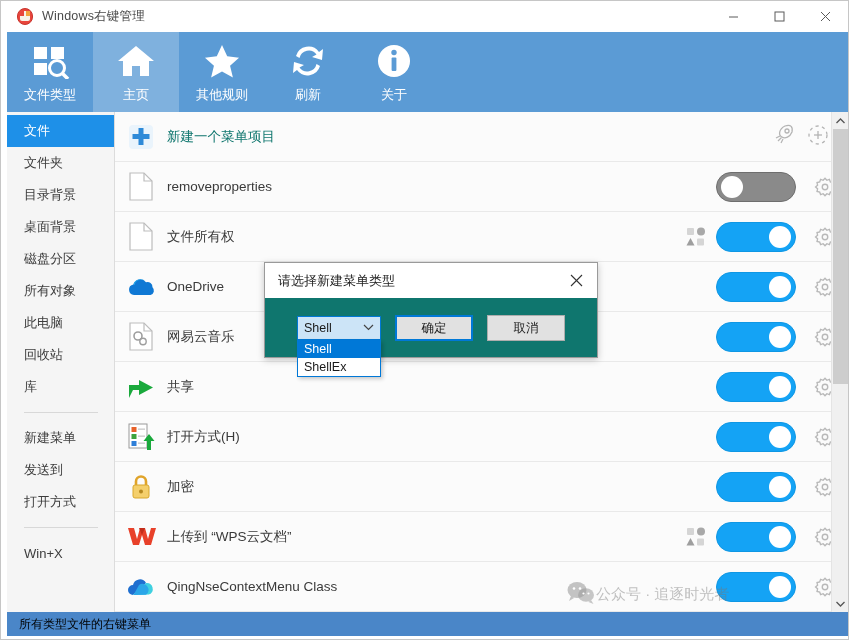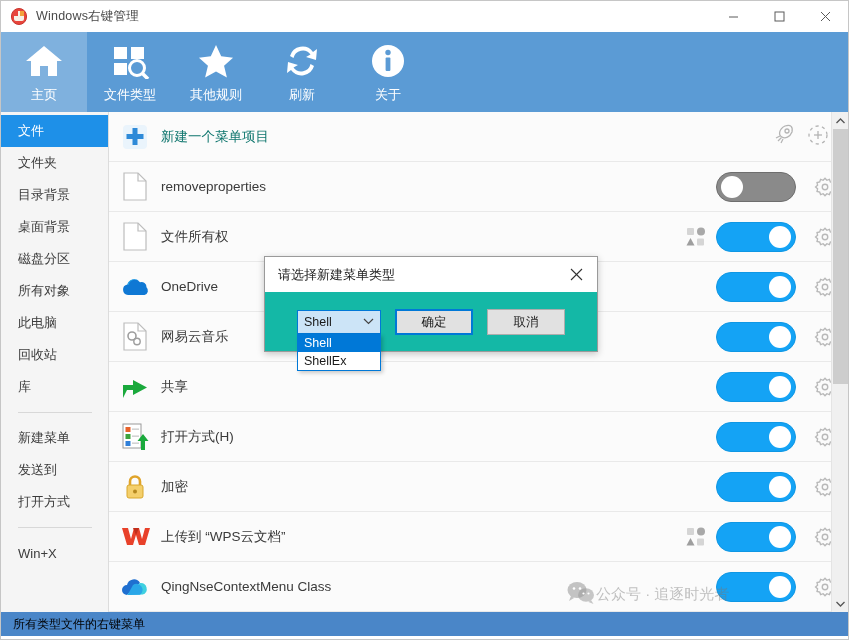--- a/index.html
+++ b/index.html
@@ -8,20 +8,21 @@
     font-family: "Liberation Sans", "DejaVu Sans", sans-serif;
     overflow: hidden;
     background: #ffffff;
   }
   #app {
     position: relative;
     width: 849px; height: 640px;
     border: 1px solid #c6c6c6;
     background: #ffffff;
     overflow: hidden;
+    padding-left: 6px;
   }
 
   
   .titlebar {
     height: 31px;
     display: flex; align-items: center;
     background: #ffffff;
     position: relative;
     flex: 0 0 auto;
   }
@@ -207,23 +208,23 @@
     display: flex; align-items: center; gap: 0;
     color: rgba(120,120,120,0.45);
     font-size: 15px;
     pointer-events: none;
     white-space: nowrap;
   }
 
   
   .dialog {
     position: absolute;
-    left: 263px; top: 255px;
+    left: 263px; top: 261px;
     width: 334px; height: 96px;
-    background: #14b8a6;
+    background: #0f766e;
     border: 1px solid #9a9a9a;
     box-shadow: 0 2px 7px rgba(0,0,0,0.22);
     z-index: 40;
   }
   .dlg-title {
     height: 35px;
     background: #ffffff;
     display: flex; align-items: center;
     padding-left: 13px;
     font-size: 13px;
@@ -309,40 +310,40 @@
       <div class="win-btn close">
         <svg width="11" height="11" viewBox="0 0 11 11">
             <line x1="1" y1="1" x2="10" y2="10" stroke="currentColor" stroke-width="1"></line>
             <line x1="10" y1="1" x2="1" y2="10" stroke="currentColor" stroke-width="1"></line>
           </svg>
       </div>
     </div>
   </div>
 
   <div class="toolbar">
-    <div class="tb-item active">
-      <div class="tb-ico">
-        <svg width="40" height="36" viewBox="0 0 40 36">
-          <path d="M20 3 L38 18 L33 18 L33 33 L24 33 L24 23 L16 23 L16 33 L7 33 L7 18 L2 18 Z" fill="#ffffff"></path>
-        </svg>
-      </div>
-      <div class="tb-lbl">主页</div>
-    </div>
-
     <div class="tb-item">
       <div class="tb-ico">
         <svg width="40" height="36" viewBox="0 0 40 36">
           <rect x="4" y="4" width="13" height="12" fill="#ffffff"></rect>
           <rect x="21" y="4" width="13" height="12" fill="#ffffff"></rect>
           <rect x="4" y="20" width="13" height="12" fill="#ffffff"></rect>
           <circle cx="27" cy="25" r="7.5" fill="none" stroke="#ffffff" stroke-width="3"></circle>
           <line x1="32" y1="30" x2="38" y2="36" stroke="#ffffff" stroke-width="3.5"></line>
         </svg>
       </div>
       <div class="tb-lbl">文件类型</div>
+    </div>
+
+    <div class="tb-item active">
+      <div class="tb-ico">
+        <svg width="40" height="36" viewBox="0 0 40 36">
+          <path d="M20 3 L38 18 L33 18 L33 33 L24 33 L24 23 L16 23 L16 33 L7 33 L7 18 L2 18 Z" fill="#ffffff"></path>
+        </svg>
+      </div>
+      <div class="tb-lbl">主页</div>
     </div>
 
     <div class="tb-item">
       <div class="tb-ico">
         <svg width="40" height="36" viewBox="0 0 40 38">
           <path d="M20 2 L25.5 14 L38 15.5 L28.5 24 L31.5 36.5 L20 30 L8.5 36.5 L11.5 24 L2 15.5 L14.5 14 Z" fill="#ffffff"></path>
         </svg>
       </div>
       <div class="tb-lbl">其他规则</div>
     </div>

